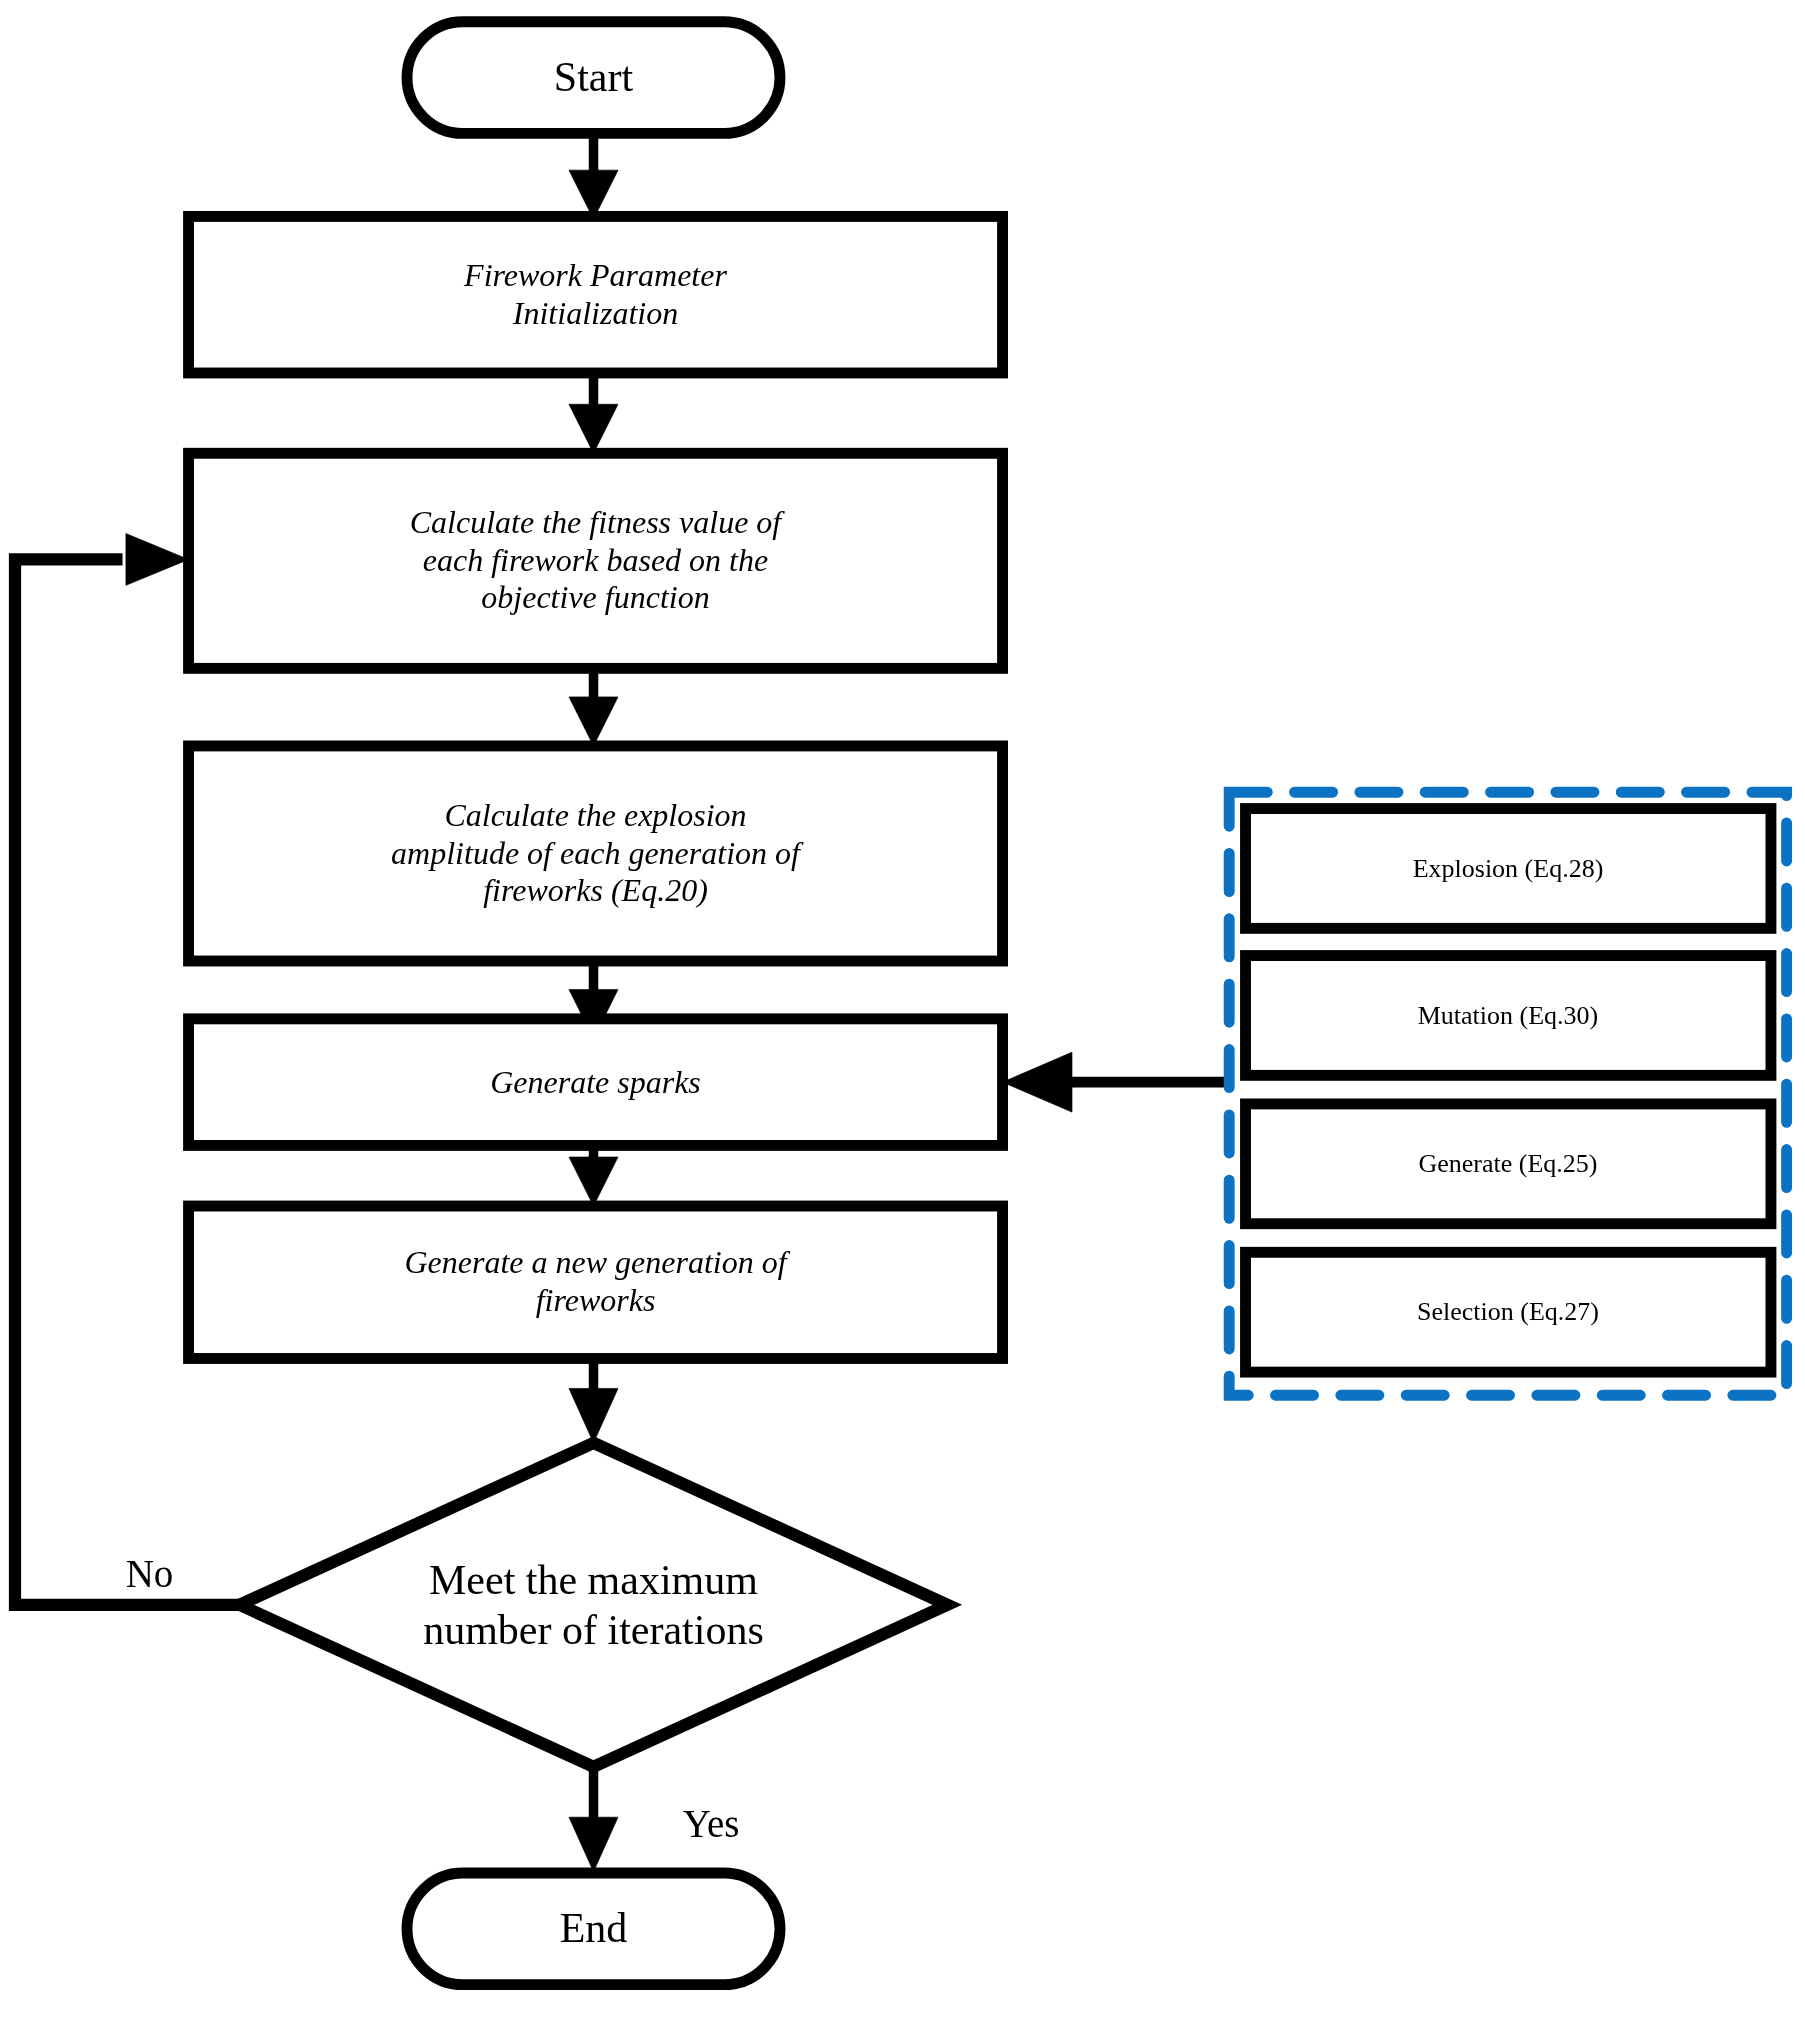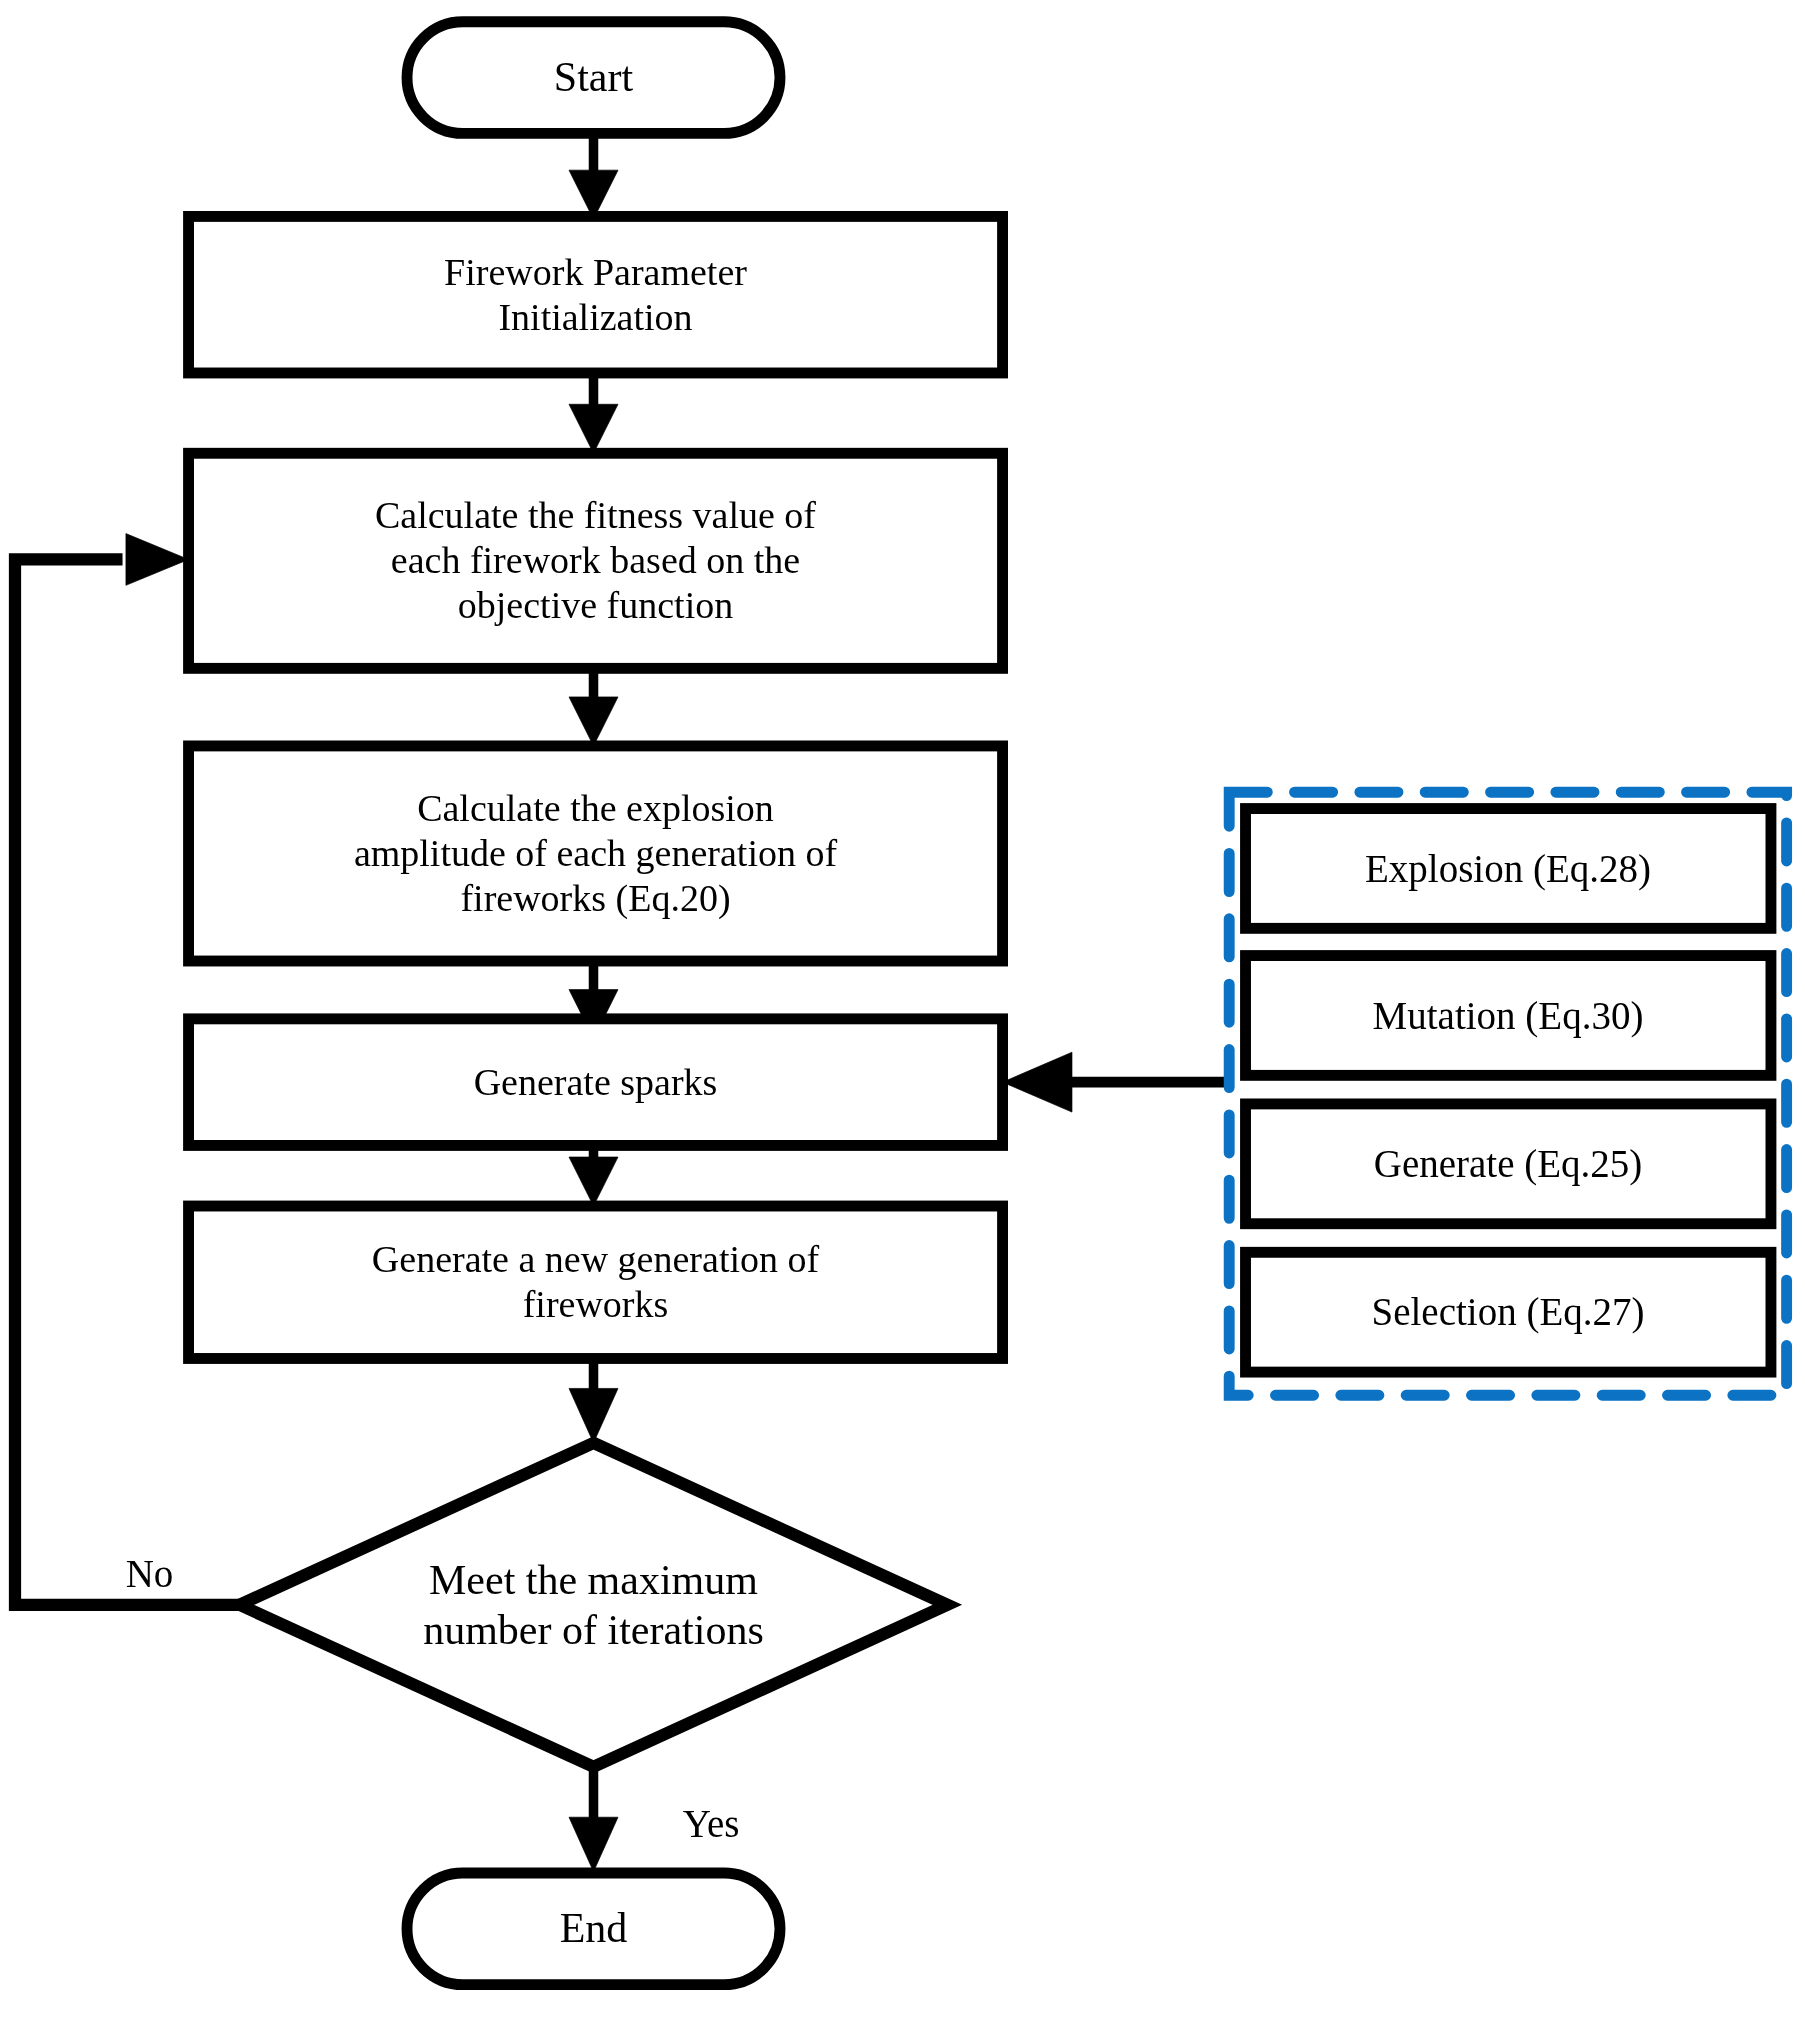--- a/index.html
+++ b/index.html
@@ -28,23 +28,23 @@
     align-items: center;
     justify-content: center;
     text-align: center;
     font-family: "Liberation Serif", "DejaVu Serif", serif;
     color: #000000;
     line-height: 1.18;
     pointer-events: none;
     white-space: pre-line;
   }
   .terminal-label { font-size: 42px; }
-  .process-label  { font-size: 38px; }
+  .process-label  { font-size: 32px; font-style: italic; }
   .decision-label { font-size: 42px; }
-  .side-label     { font-size: 39px; }
+  .side-label     { font-size: 26px; }
   .edge-label     { font-size: 39px; }
 </style>
 </head>
 <body>
 
 <div id="canvas">
 
   <svg class="flow" viewBox="0 0 2652 2990" xmlns="http://www.w3.org/2000/svg">
 
     <g fill="#000000" stroke="#000000">

